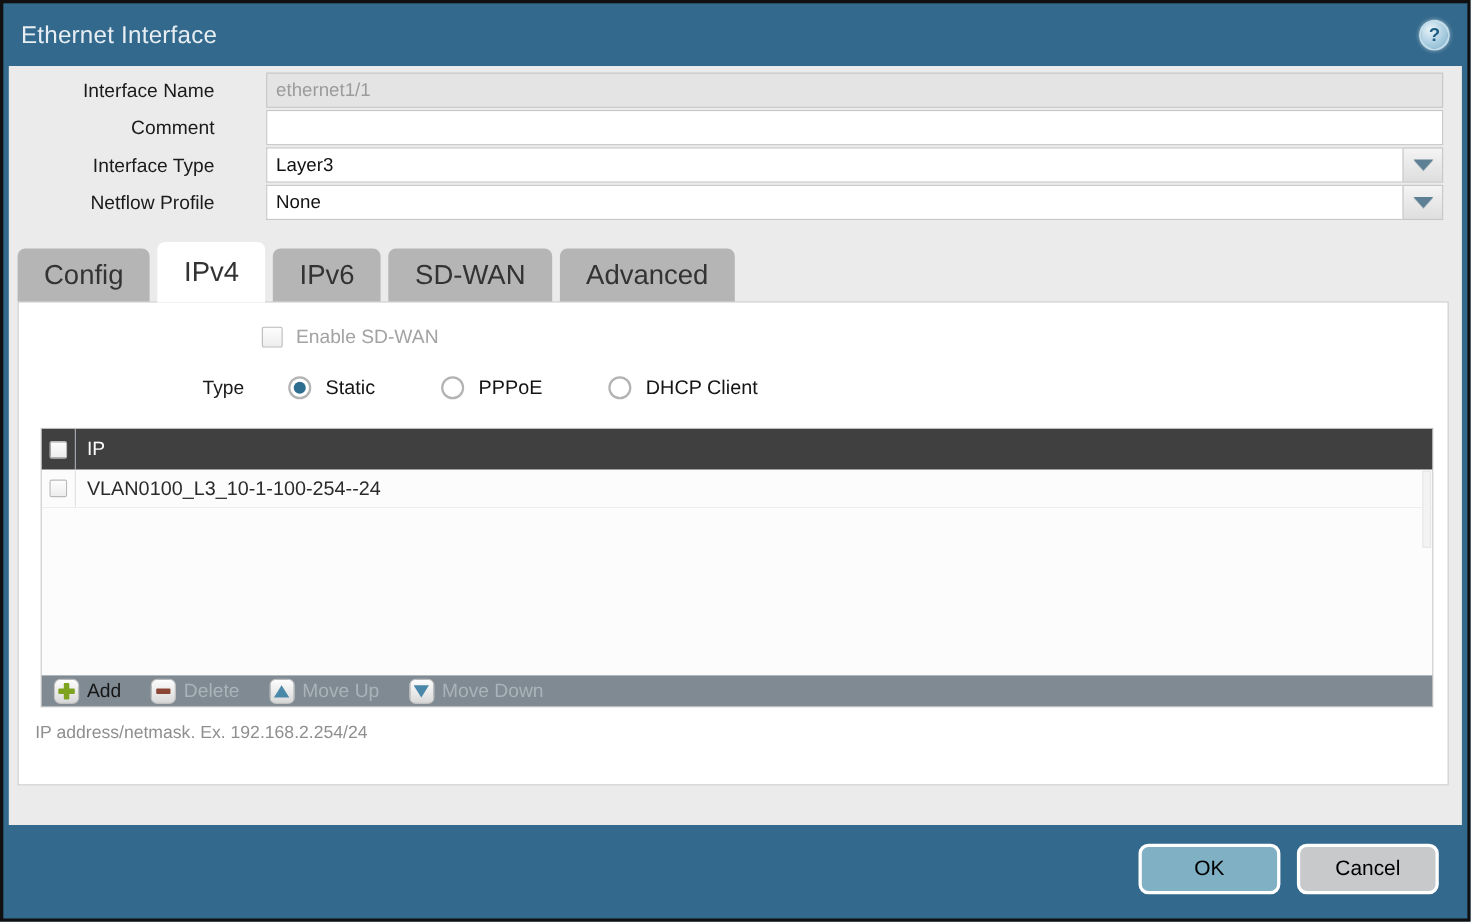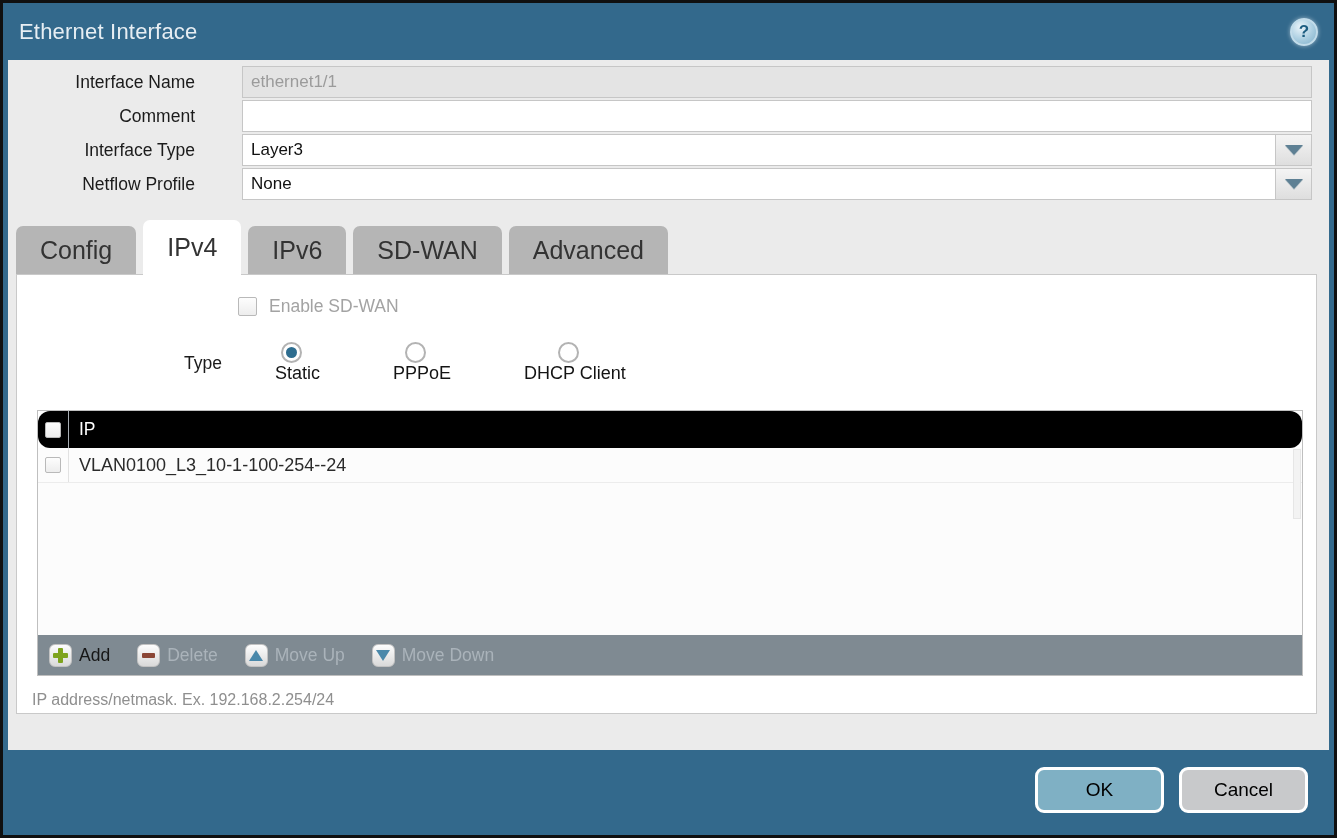--- a/index.html
+++ b/index.html
@@ -121,42 +121,42 @@
   .sdwan-row .cb-label { margin-left: 12px; font-size: 17.5px; color: #a3a3a3; }
 
   .type-row {
     display: flex; align-items: center;
     margin: 25px 0 0 0;
     gap: 24px;
   }
   .type-label {
     width: 205px; text-align: right; font-size: 17.5px; color: #1b1b1b;
   }
-  .radio-opt { display: flex; align-items: center; margin-left: 16px; cursor: pointer; flex-direction: column; }
+  .radio-opt { display: flex; align-items: flex-start; margin-left: 16px; cursor: pointer; }
   .radio-opt + .radio-opt { margin-left: 36px; }
   .radio {
     width: 21px; height: 21px; border-radius: 50%;
     border: 2px solid #b3b3b3; background: #fff;
     display: flex; align-items: center; justify-content: center;
   }
   .radio.selected::after {
     content: ""; width: 11px; height: 11px; border-radius: 50%;
     background: #2e6d8f;
   }
   .radio-opt .radio-label { margin-left: 13px; font-size: 18px; color: #141414; }
 
   
   .ip-table {
     margin: 26px 13px 0 20px;
     border: 1px solid #bfbfbf;
     position: relative;
   }
   .ip-thead {
-    height: 37px; background: #000000;
-    display: flex; align-items: center; border-radius: 12px;
+    height: 37px; background: #404040;
+    display: flex; align-items: center;
   }
   .cb-col {
     width: 31px; align-self: stretch;
     display: flex; align-items: center; justify-content: center;
     border-right: 1px solid #a7adb3;
   }
   .ip-thead .checkbox, .ip-row .checkbox { width: 16px; height: 16px; }
   .ip-col-header {
     padding-left: 10px; color: #ffffff; font-size: 17.5px;
   }
@@ -169,21 +169,21 @@
   .ip-cell { padding-left: 10px; font-size: 18px; color: #2b2b2b; }
   .ip-body-empty { height: 152px; background: #fcfcfc; }
   .scroll-track {
     position: absolute; right: 1px; top: 38px;
     width: 8px; height: 70px;
     background: #f3f3f3; border: 1px solid #e6e6e6;
   }
 
   
   .toolbar {
-    height: 40px; background: #7f8a92;
+    height: 28px; background: #7f8a92;
     display: flex; align-items: center;
     padding-left: 11px;
   }
   .tb-btn { display: flex; align-items: center; margin-right: 27px; cursor: pointer; }
   .tb-btn.disabled { cursor: default; }
   .tb-icon {
     width: 23px; height: 23px; border-radius: 6px;
     background: linear-gradient(#fdfdfd, #d9d9d9);
     border: 1px solid #c2c2c2;
     display: flex; align-items: center; justify-content: center;

